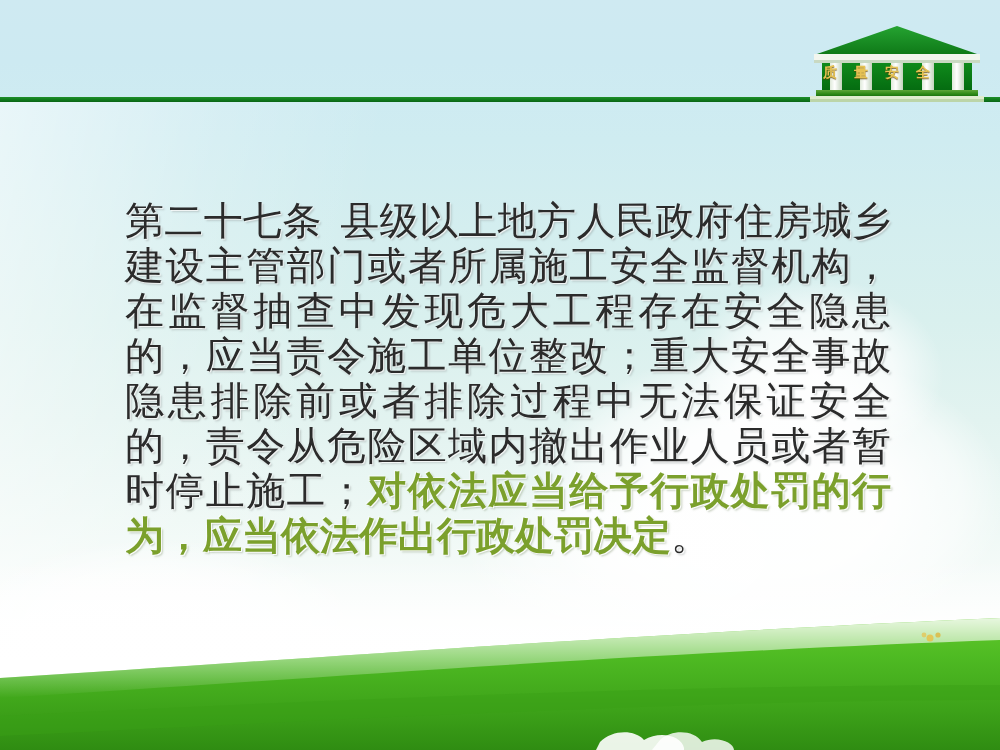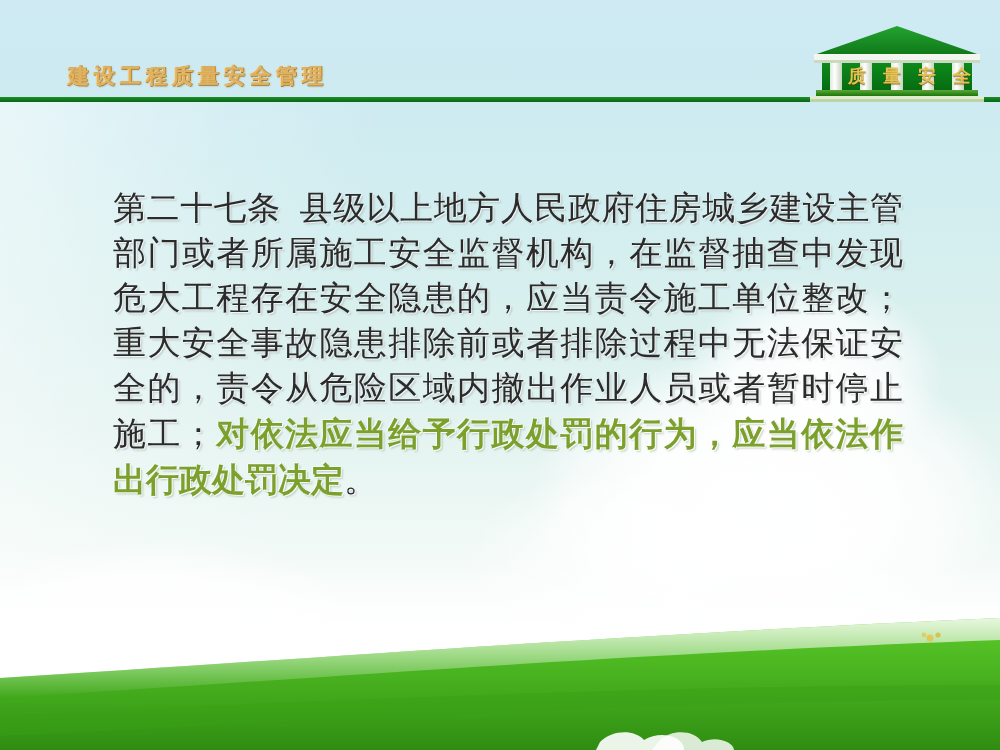--- a/index.html
+++ b/index.html
@@ -116,47 +116,47 @@
   .logo {
     position: absolute;
     left: 806px; top: 24px;
     width: 182px; height: 78px;
   }
   .logo svg { display: block; }
   .logo-caption {
     position: absolute;
     left: 0; top: 40px;
     width: 182px;
-    text-align: right;
+    text-align: left;
     font-family: "Liberation Sans", "DejaVu Sans", sans-serif;
-    font-size: 18px;
+    font-size: 14px;
     font-weight: bold;
     letter-spacing: 17px;
     text-indent: 17px;
     color: #e6c253;
     text-shadow: 0 1px 1px rgba(90,60,0,0.75);
     pointer-events: none;
     white-space: nowrap;
   }
 
   
   .content {
     position: absolute;
     left: 113px; top: 186px;
     width: 790px;
   }
   .para {
     font-family: "Liberation Serif", "DejaVu Serif", serif;
-    font-size: 33px;
+    font-size: 39px;
     line-height: 45px;
     color: #2b2b2b;
     letter-spacing: 0px;
     text-align: justify;
     text-shadow: 1px 1px 1px rgba(255,255,255,0.85), 2px 2px 2px rgba(120,130,130,0.38);
-    margin: 0;
+    margin: 12px;
   }
   .para + .para { margin-top: 16px; }
   .hl {
     font-family: "Liberation Sans", "DejaVu Sans", sans-serif;
     font-weight: bold;
     color: #7ba02c;
     letter-spacing: 0px;
     text-shadow:
       1px 1px 0 rgba(255,255,255,0.9),
      -1px -1px 0 rgba(255,255,255,0.55),
@@ -195,21 +195,20 @@
       <path d="M0,88 C160,78 330,66 520,54 C700,43 860,34 1000,28 L1000,50 C860,55 700,63 520,74 C330,86 160,98 0,108 Z" fill="url(#gGrassHaze)"></path>
       <path d="M0,126 C200,116 420,106 640,100 C800,96 920,95 1000,95 L1000,110 C900,110 780,112 640,117 C420,125 200,136 0,146 Z" fill="#3aa017" opacity="0.45"></path>
       <path d="M600,152 C612,140 634,139 644,150 C660,140 682,146 684,158 L684,160 L596,160 Z" fill="#ffffff" opacity="0.9"></path>
       <path d="M660,150 C672,139 694,140 702,152 C716,145 734,152 734,160 L652,160 Z" fill="#ffffff" opacity="0.82"></path>
       <circle cx="930" cy="48" r="3.5" fill="#e8c24a" opacity="0.85"></circle>
       <circle cx="938" cy="45" r="2.6" fill="#dfb63c" opacity="0.8"></circle>
       <circle cx="924" cy="45" r="2.4" fill="#e8c24a" opacity="0.7"></circle>
     </svg>
   </div>
 
-  <div class="header-title">建设工程质量安全管理</div>
   <div class="header-rule"></div>
 
   <div class="logo">
     <svg width="182" height="78" viewBox="0 0 182 78" xmlns="http://www.w3.org/2000/svg" aria-hidden="true">
       <defs>
         <linearGradient id="gRoof" x1="0" y1="0" x2="0" y2="1">
           <stop offset="0%" stop-color="#25a331"></stop>
           <stop offset="100%" stop-color="#0f7a18"></stop>
         </linearGradient>
         <linearGradient id="gWall" x1="0" y1="0" x2="0" y2="1">

